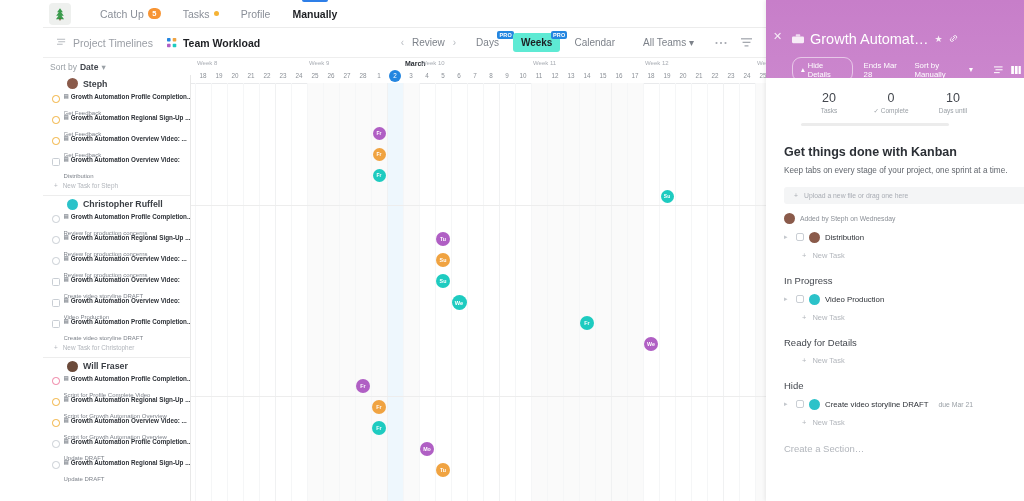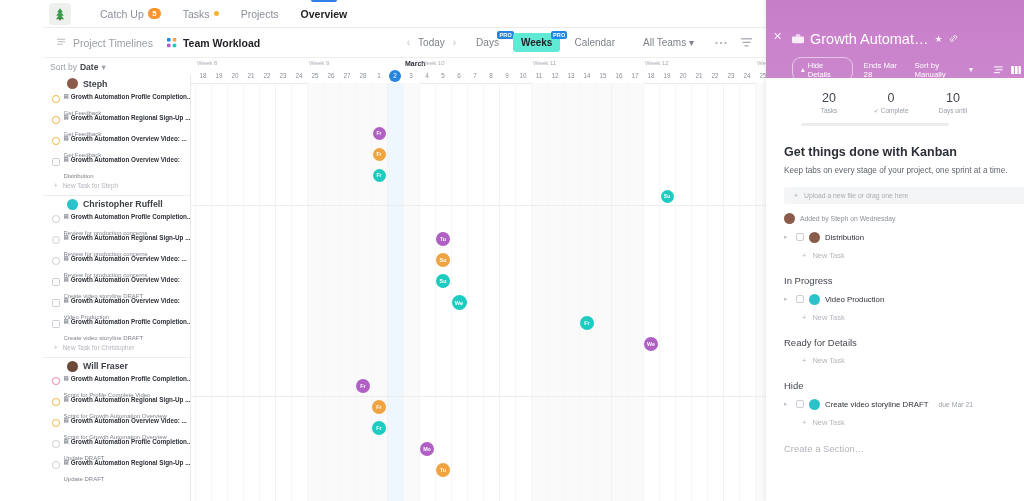--- a/index.html
+++ b/index.html
@@ -206,24 +206,24 @@
     <div class="nav-tabs">
       <div class="nav-tab">
         <span>Catch Up</span>
         <span class="badge-count">5</span>
       </div>
       <div class="nav-tab">
         <span>Tasks</span>
         <span class="dot-amber"></span>
       </div>
       <div class="nav-tab">
-        <span>Projects</span>
+        <span>Profile</span>
       </div>
       <div class="nav-tab active">
-        <span>Overview</span>
+        <span>Manually</span>
       </div>
     </div>
     <div class="nav-right">
       <div class="avatar-stack">
         <span style="background:#1ecbc0"></span>
         <span style="background:#8dc63f"></span>
         <span style="background:#e05a5a"></span>
         <span style="background:#f0a341"></span>
       </div>
       <div class="invite-link">Invite</div>
@@ -252,21 +252,21 @@
       <svg width="10" height="10" viewBox="0 0 14 14">
         <rect x="0" y="0" width="5" height="5" rx="1" fill="#2486e0"></rect>
           <rect x="8" y="0" width="5" height="5" rx="1" fill="#f0a341"></rect>
         <rect x="0" y="8" width="5" height="5" rx="1" fill="#b05fc4"></rect>
           <rect x="8" y="8" width="5" height="5" rx="1" fill="#1ecbc0"></rect>
       </svg>
       <span>Team Workload</span>
     </div>
     <div class="sb-right">
       <span class="nav-arrow">‹</span>
-      <span class="today-btn">Today</span>
+      <span class="today-btn">Review</span>
       <span class="nav-arrow">›</span>
       <span class="seg">
         <span>Days</span>
         <span class="pro-tag">PRO</span>
       </span>
       <span class="seg active">
         <span>Weeks</span>
         <span class="pro-tag">PRO</span>
       </span>
       <span class="seg">Calendar</span>

